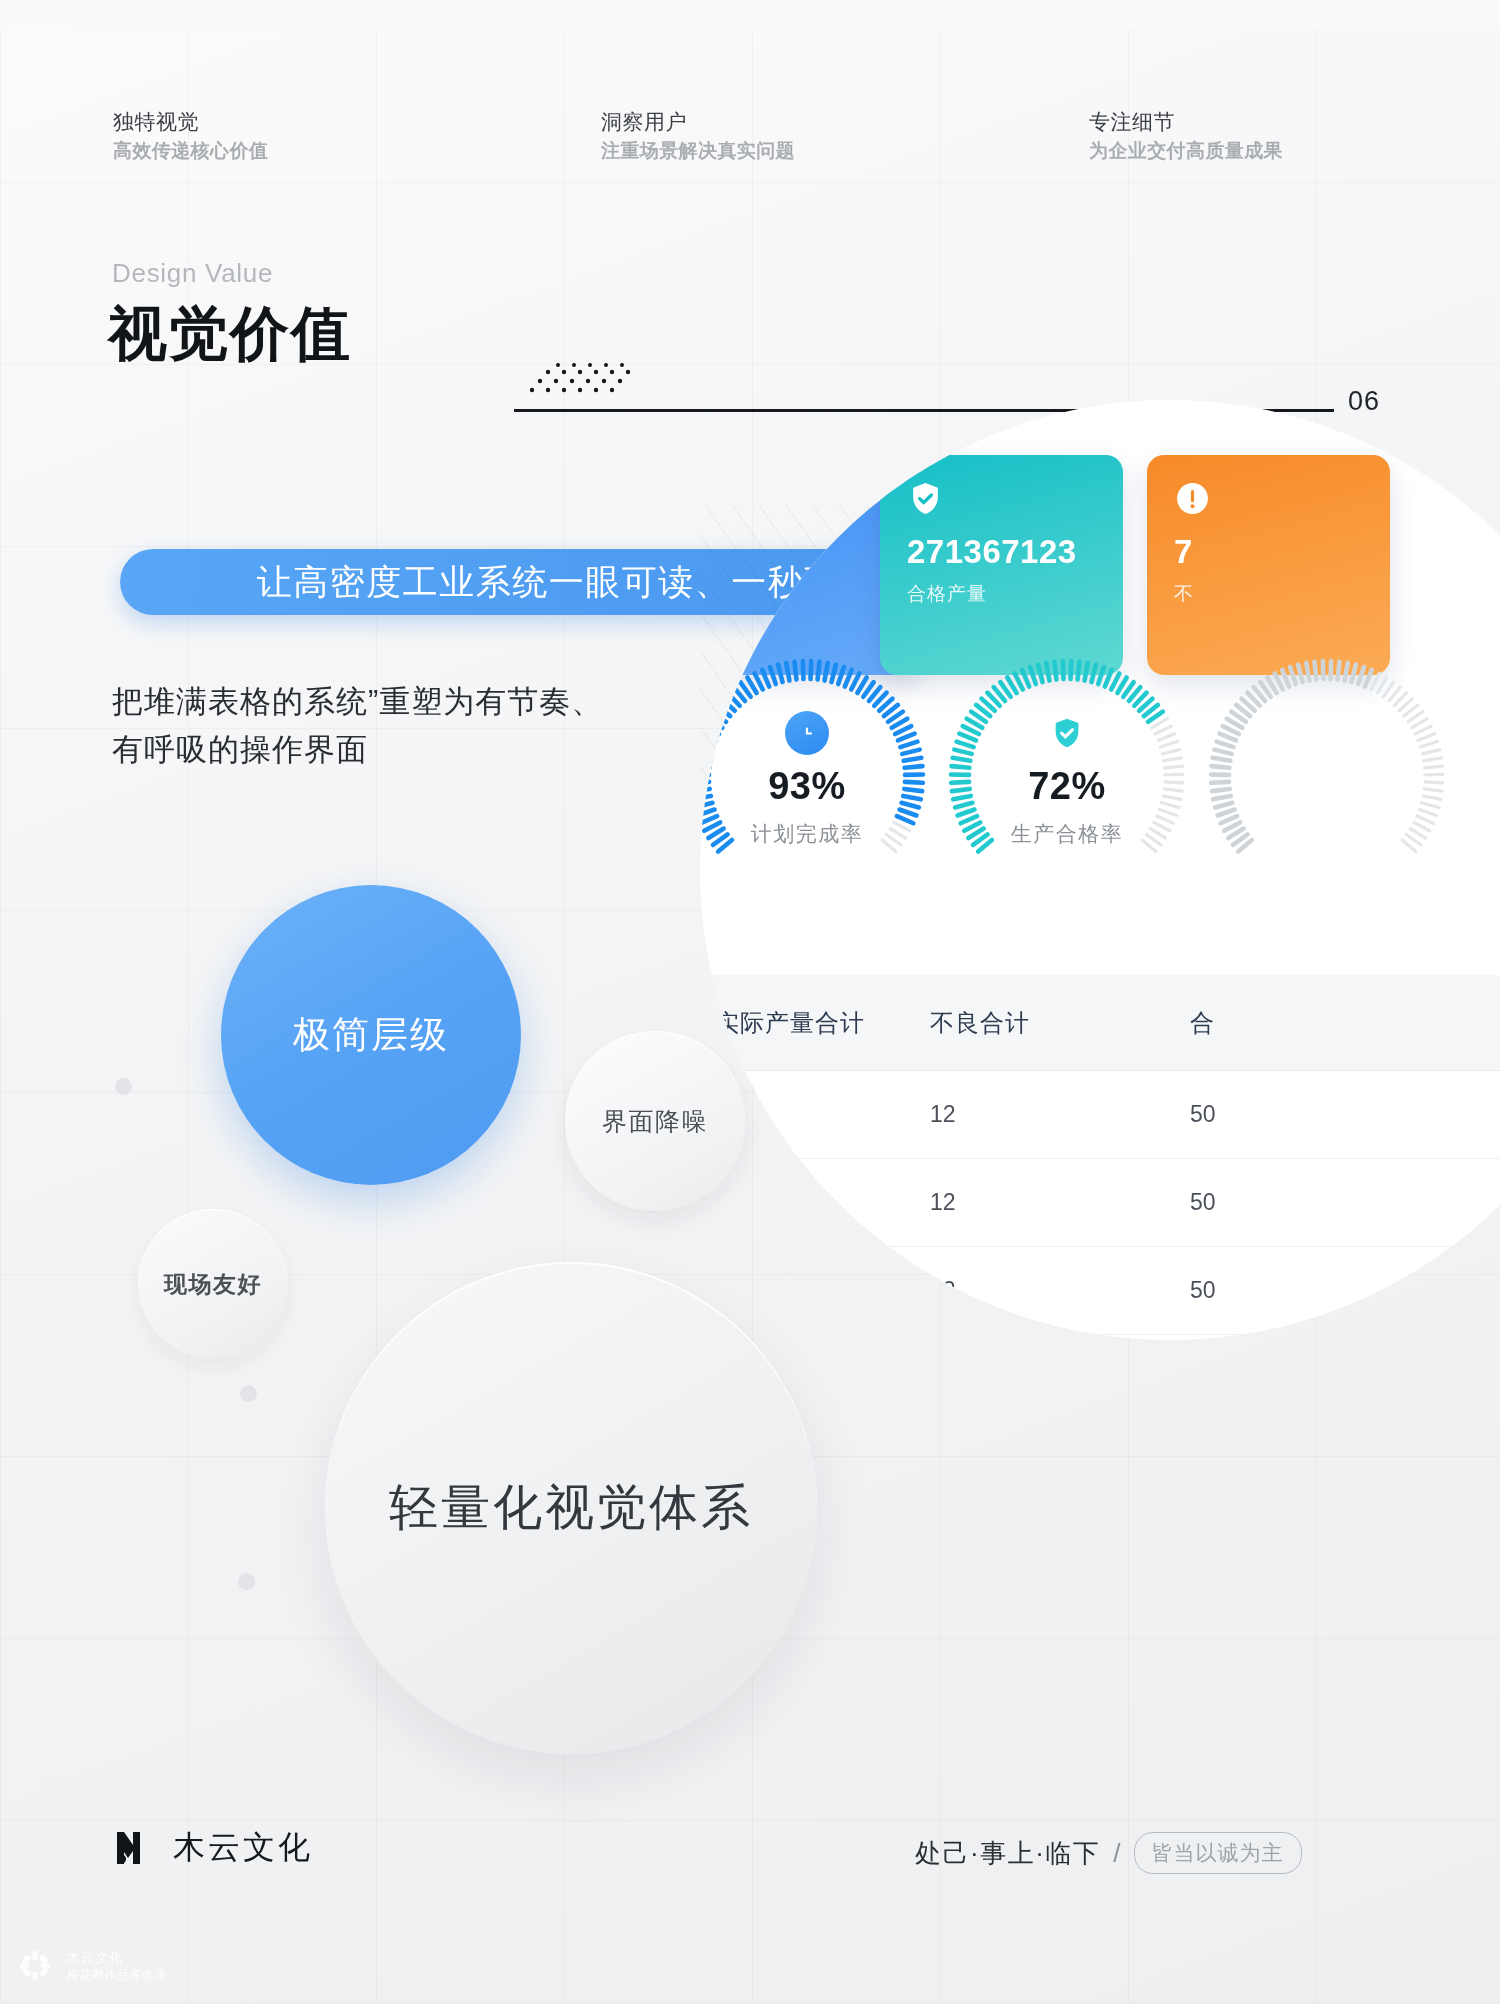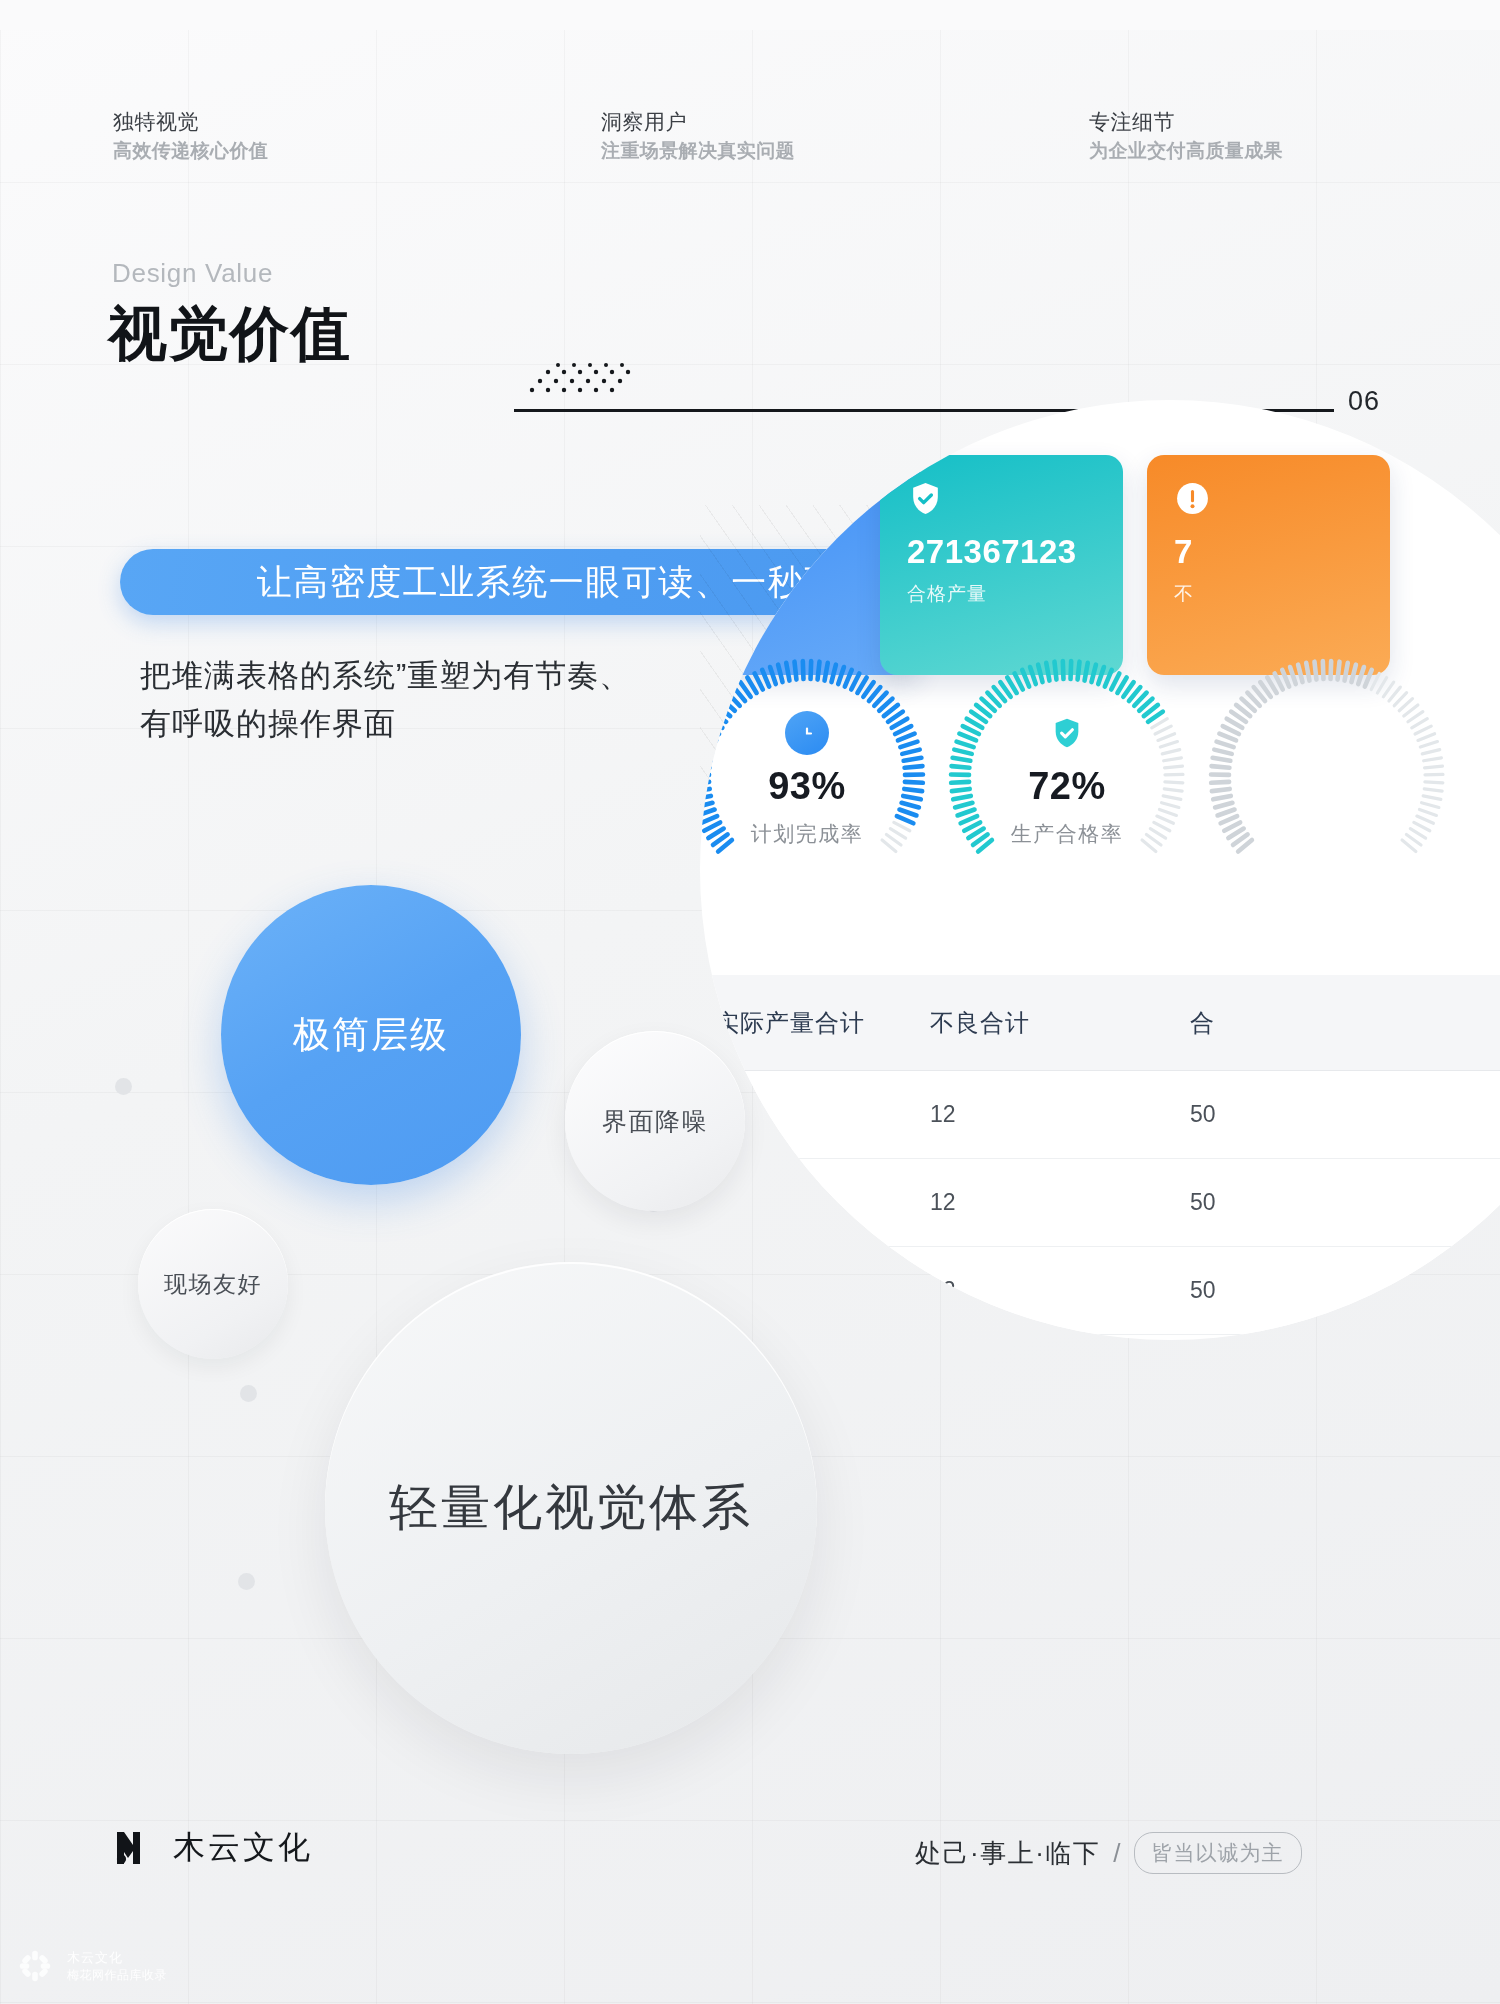--- a/index.html
+++ b/index.html
@@ -38,42 +38,42 @@
   .pageno{position:absolute;left:1348px;top:386px;font-size:27px;color:#22262b;letter-spacing:1px;}
 
   
   .pill{
     position:absolute;left:120px;top:549px;width:894px;height:66px;
     border-radius:33px;background:linear-gradient(100deg,#58a6f5 0%,#4e9df2 55%,#4b98ef 100%);
     box-shadow:0 8px 22px rgba(70,140,230,.30);
     display:flex;align-items:center;justify-content:center;
   }
   .pill span{font-size:35px;color:#fff;letter-spacing:1.5px;font-weight:500;}
-  .lead{position:absolute;left:112px;top:652px;width:640px;font-size:31px;line-height:1.55;color:#2a2e33;letter-spacing:1px;margin-left:28px;}
+  .lead{position:absolute;left:112px;top:678px;width:640px;font-size:31px;line-height:1.55;color:#2a2e33;letter-spacing:1px;}
 
   
   .bub{position:absolute;border-radius:50%;display:flex;
        align-items:center;justify-content:center;text-align:center;}
   .bub-blue{
     left:221px;top:885px;width:300px;height:300px;
     background:linear-gradient(150deg,#6cb2f8 0%,#56a2f4 50%,#4e9bf2 100%);
     box-shadow:0 16px 40px rgba(70,140,230,.30);
     color:#fff;font-size:37px;line-height:1.35;letter-spacing:2px;
   }
   .bub-w1{
     left:565px;top:1031px;width:180px;height:180px;
     background:linear-gradient(150deg,#fdfdfe 0%,#f1f2f4 70%,#e9eaec 100%);
     box-shadow:0 10px 26px rgba(25,30,40,.07), inset 0 1px 0 #fff;
     color:#4b5057;font-size:25px;line-height:1.4;letter-spacing:1.5px;
   }
   .bub-w2{
     left:138px;top:1209px;width:150px;height:150px;
     background:linear-gradient(150deg,#fbfbfc 0%,#f0f1f3 70%,#e8e9eb 100%);
     box-shadow:0 8px 22px rgba(25,30,40,.06), inset 0 1px 0 #fff;
-    color:#4b5057;font-size:23px;line-height:1.4;letter-spacing:1.5px;
+    color:#4b5057;font-size:23px;line-height:1.4;letter-spacing:1.5px;font-weight:bold;
   }
   .bub-w3{
     left:325px;top:1262px;width:492px;height:492px;
     background:linear-gradient(150deg,#f7f8f9 0%,#eef0f2 55%,#e6e8ea 100%);
     box-shadow:0 22px 60px rgba(25,30,40,.08), inset 0 2px 0 rgba(255,255,255,.9);
     color:#34383e;font-size:49px;line-height:1.45;letter-spacing:3px;
   }
   .node{position:absolute;width:17px;height:17px;border-radius:50%;background:#e2e4e7;}
   .n1{left:115px;top:1078px;}
   .n2{left:397px;top:1068px;}

